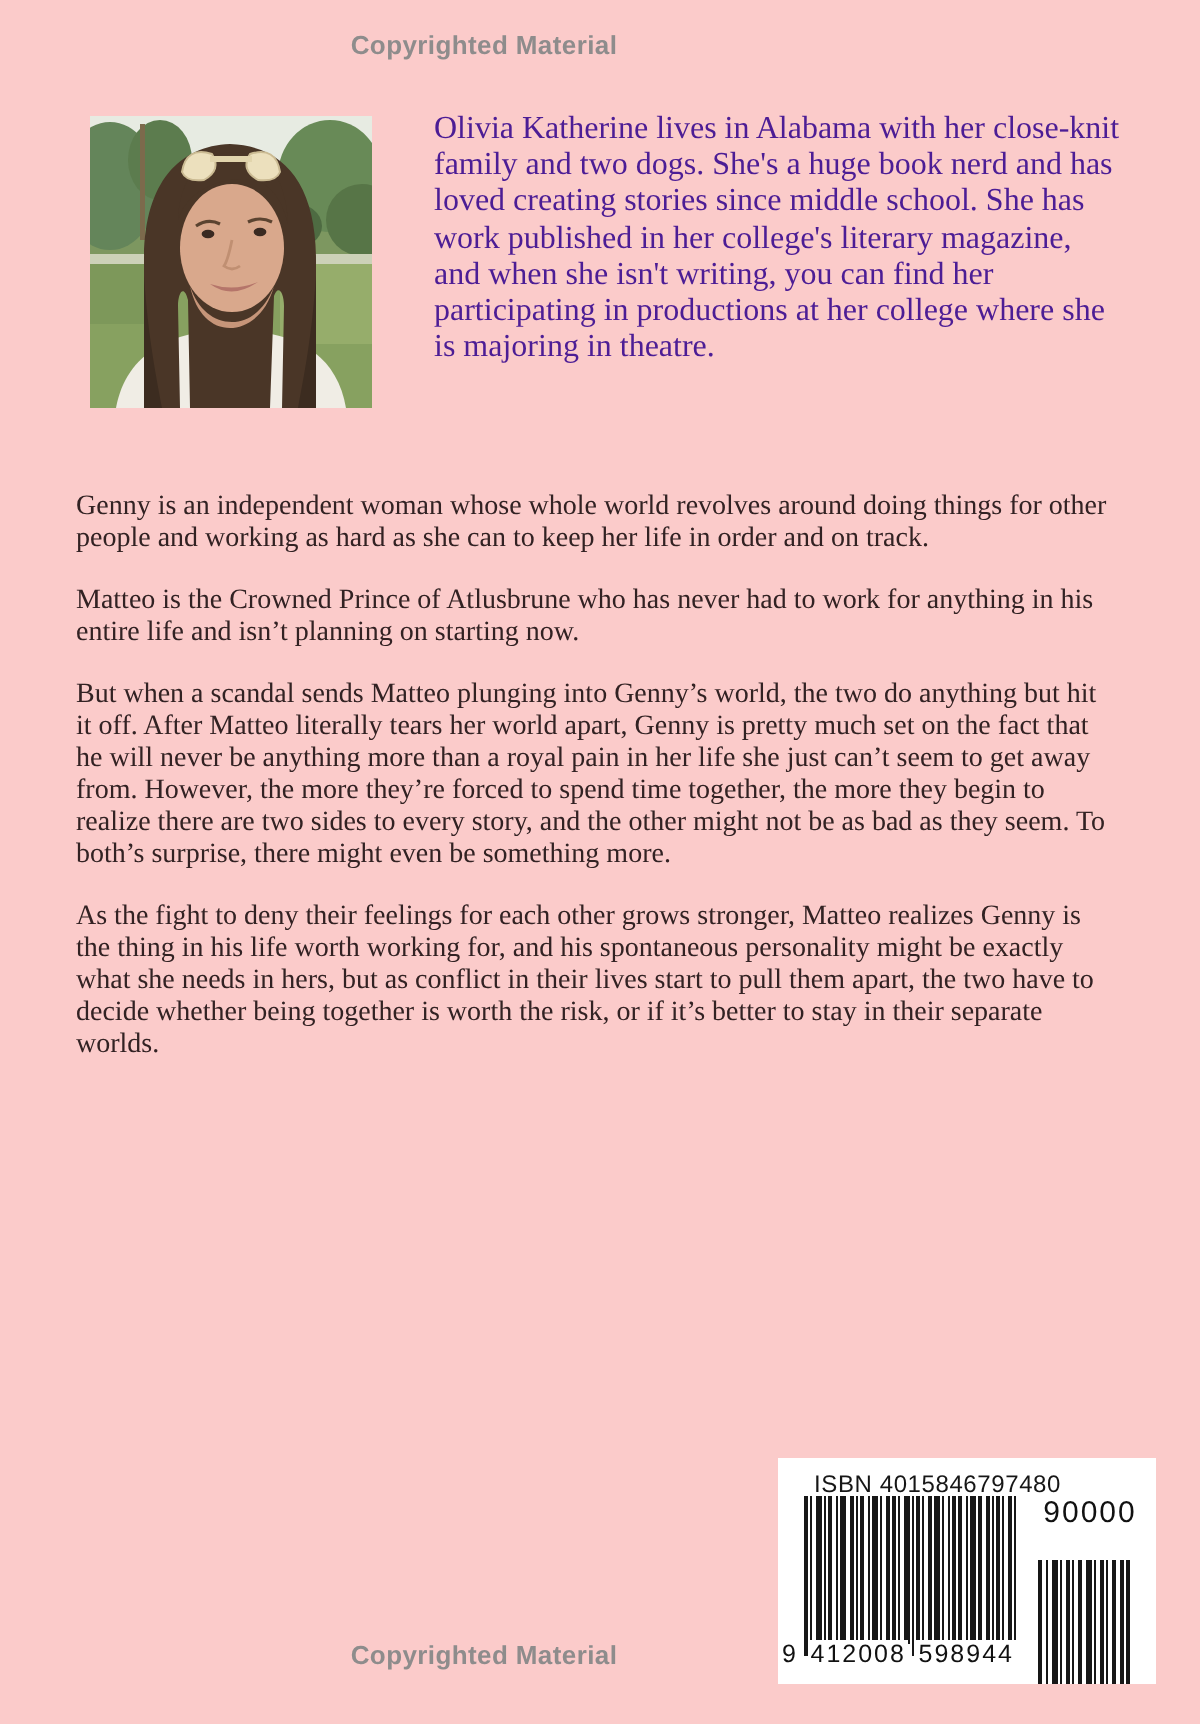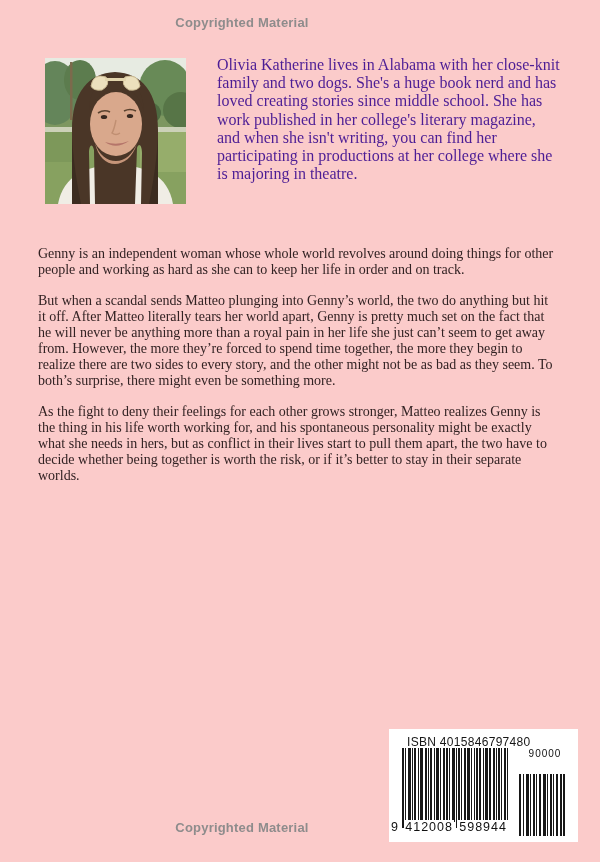--- a/index.html
+++ b/index.html
@@ -68,21 +68,21 @@
   .ean-digits{
     position:absolute;left:-12px;top:72px;width:118px;
     display:flex;justify-content:space-between;
     font-family:"Liberation Sans", sans-serif;
     font-size:12.5px;color:#111;
   }
   .ean-digits .grp{background:#fff;padding:0 1px;letter-spacing:1px;}
   .supp{position:absolute;left:130px;top:19px;width:52px;text-align:center;}
   .supp-num{
     font-family:"Liberation Sans", sans-serif;
-    font-size:10px;color:#111;letter-spacing:1px;
+    font-size:15px;color:#111;letter-spacing:1px;
     margin-bottom:15px;
   }
   .supp .bars span{height:62px;}
 </style>
 </head>
 <body>
 
 <div id="page">
 
   <div class="copyright top">Copyrighted Material</div>
@@ -131,20 +131,21 @@
       <path d="M46,28 Q48,15 61,19 Q66,27 57,32 Q48,33 46,28 Z" fill="#ece0bd" stroke="#cbbb93" stroke-width="1"></path>
       <path d="M95,28 Q93,15 80,19 Q75,27 84,32 Q93,33 95,28 Z" fill="#ece0bd" stroke="#cbbb93" stroke-width="1"></path>
       <rect x="60" y="20" width="21" height="3" fill="#e2d5ad"></rect>
     </svg>
   </div>
 
   <div class="bio">Olivia Katherine lives in Alabama with her close-knit family and two dogs. She's a huge book nerd and has loved creating stories since middle school. She has work published in her college's literary magazine, and when she isn't writing, you can find her participating in productions at her college where she is majoring in theatre.</div>
 
   <div class="synopsis">
     <p>Genny is an independent woman whose whole world revolves around doing things for other people and working as hard as she can to keep her life in order and on track.</p>
+    <p>Matteo is the Crowned Prince of Atlusbrune who has never had to work for anything in his entire life and isn’t planning on starting now.</p>
     <p>But when a scandal sends Matteo plunging into Genny’s world, the two do anything but hit it off. After Matteo literally tears her world apart, Genny is pretty much set on the fact that he will never be anything more than a royal pain in her life she just can’t seem to get away from. However, the more they’re forced to spend time together, the more they begin to realize there are two sides to every story, and the other might not be as bad as they seem. To both’s surprise, there might even be something more.</p>
     <p>As the fight to deny their feelings for each other grows stronger, Matteo realizes Genny is the thing in his life worth working for, and his spontaneous personality might be exactly what she needs in hers, but as conflict in their lives start to pull them apart, the two have to decide whether being together is worth the risk, or if it’s better to stay in their separate worlds.</p>
   </div>
 
   <div class="barcode-panel">
     <div class="isbn-label">ISBN 4015846797480</div>
 
     <div class="ean">
       <div class="bars" id="main-bars">
           <span class="tall" style="width: 2px; margin-right: 1px;"></span>

